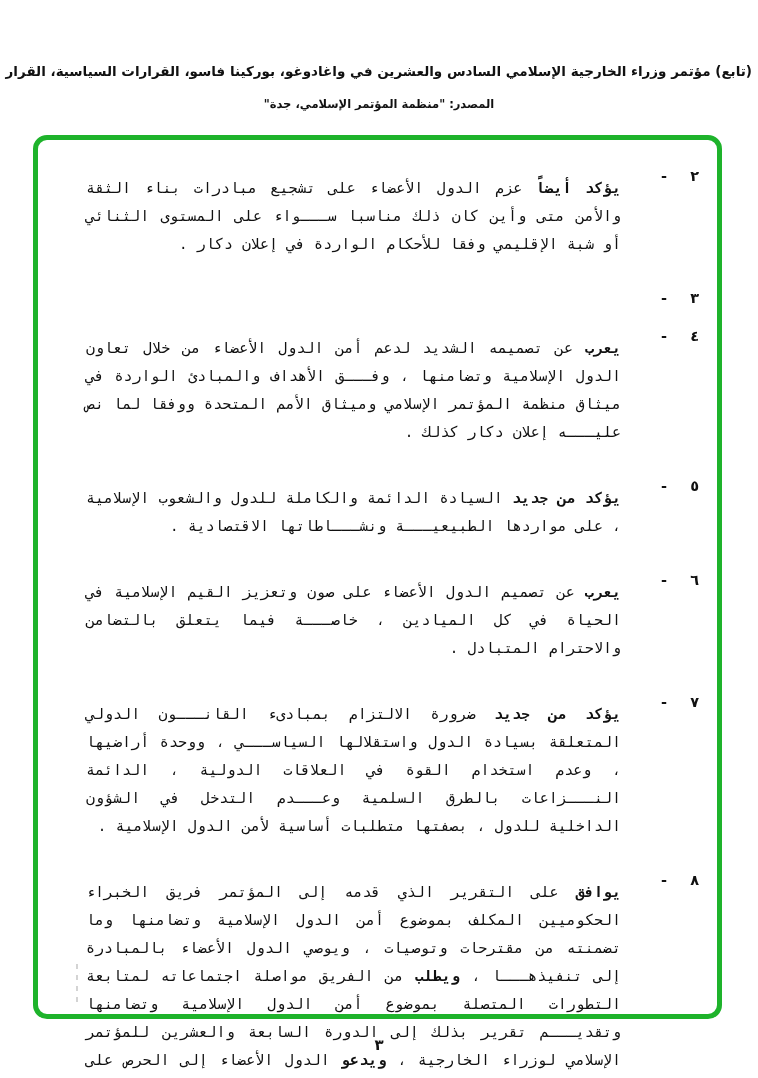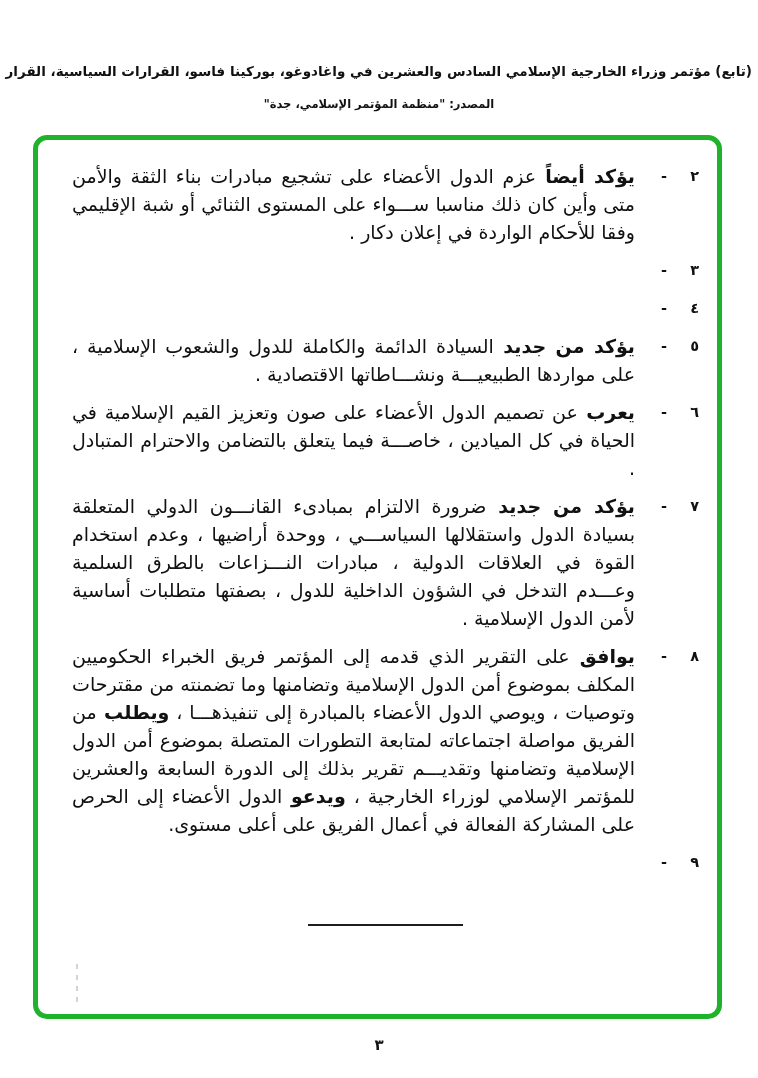--- a/index.html
+++ b/index.html
@@ -46,25 +46,26 @@
     flex:0 0 38px;
     margin-left:26px;
     display:flex;
     justify-content:space-between;
     font-size:14.5px;
     line-height:28px;
     font-weight:bold;
   }
   .txt{
     flex:1;
-    margin:0;
-    font-size:19px;
+    margin:14px;
+    font-size:15px;
     line-height:28px;
     text-align:justify;
     text-justify:inter-word;
+    font-family:Liberation Mono, monospace;
   }
   .txt b{font-weight:bold;}
   .divider{
     width:155px;height:2px;
     background:#1d1d1d;
     margin:48px auto 0 auto;
   }
   .scan-artifact{
     position:absolute;
     left:38px; top:824px;
@@ -103,41 +104,42 @@
         <div class="num">
           <span>٣</span>
           <span>-</span>
         </div>
       </div>
       <div class="item">
         <div class="num">
           <span>٤</span>
           <span>-</span>
         </div>
+        <p class="txt"><b>يعرب </b><span>عن تصميمه الشديد لدعم أمن الدول الأعضاء من خلال تعاون الدول الإسلامية وتضامنها ، وفـــق الأهداف والمبادئ الواردة في ميثاق منظمة المؤتمر الإسلامي وميثاق الأمم المتحدة ووفقا لما نص عليـــه إعلان دكار كذلك .</span></p>
       </div>
       <div class="item">
         <div class="num">
           <span>٥</span>
           <span>-</span>
         </div>
         <p class="txt"><b>يؤكد من جديد </b><span>السيادة الدائمة والكاملة للدول والشعوب الإسلامية ، على مواردها الطبيعيـــة ونشـــاطاتها الاقتصادية .</span></p>
       </div>
       <div class="item">
         <div class="num">
           <span>٦</span>
           <span>-</span>
         </div>
         <p class="txt"><b>يعرب </b><span>عن تصميم الدول الأعضاء على صون وتعزيز القيم الإسلامية في الحياة في كل الميادين ، خاصـــة فيما يتعلق بالتضامن والاحترام المتبادل .</span></p>
       </div>
       <div class="item">
         <div class="num">
           <span>٧</span>
           <span>-</span>
         </div>
-        <p class="txt"><b>يؤكد من جديد </b><span>ضرورة الالتزام بمبادىء القانـــون الدولي المتعلقة بسيادة الدول واستقلالها السياســـي ، ووحدة أراضيها ، وعدم  استخدام القوة في العلاقات الدولية ، مبادرات النـــزاعات بالطرق السلمية وعـــدم التدخل في الشؤون الداخلية للدول ، بصفتها متطلبات أساسية لأمن الدول الإسلامية .</span></p>
+        <p class="txt"><b>يؤكد من جديد </b><span>ضرورة الالتزام بمبادىء القانـــون الدولي المتعلقة بسيادة الدول واستقلالها السياســـي ، ووحدة أراضيها ، وعدم  استخدام القوة في العلاقات الدولية ، الدائمة النـــزاعات بالطرق السلمية وعـــدم التدخل في الشؤون الداخلية للدول ، بصفتها متطلبات أساسية لأمن الدول الإسلامية .</span></p>
       </div>
       <div class="item">
         <div class="num">
           <span>٨</span>
           <span>-</span>
         </div>
         <p class="txt"><b>يوافق </b><span>على التقرير الذي قدمه إلى المؤتمر فريق الخبراء الحكوميين المكلف بموضوع أمن الدول الإسلامية وتضامنها وما تضمنته من مقترحات وتوصيات ، ويوصي الدول الأعضاء بالمبادرة إلى تنفيذهـــا ، </span><b>ويطلب </b><span>من الفريق مواصلة اجتماعاته لمتابعة التطورات المتصلة بموضوع أمن الدول الإسلامية وتضامنها وتقديـــم تقرير بذلك إلى الدورة السابعة والعشرين للمؤتمر  الإسلامي لوزراء الخارجية ، </span><b>ويدعو </b><span>الدول الأعضاء إلى الحرص على المشاركة الفعالة في أعمال الفريق على أعلى مستوى.</span></p>
       </div>
       <div class="item">
         <div class="num">

